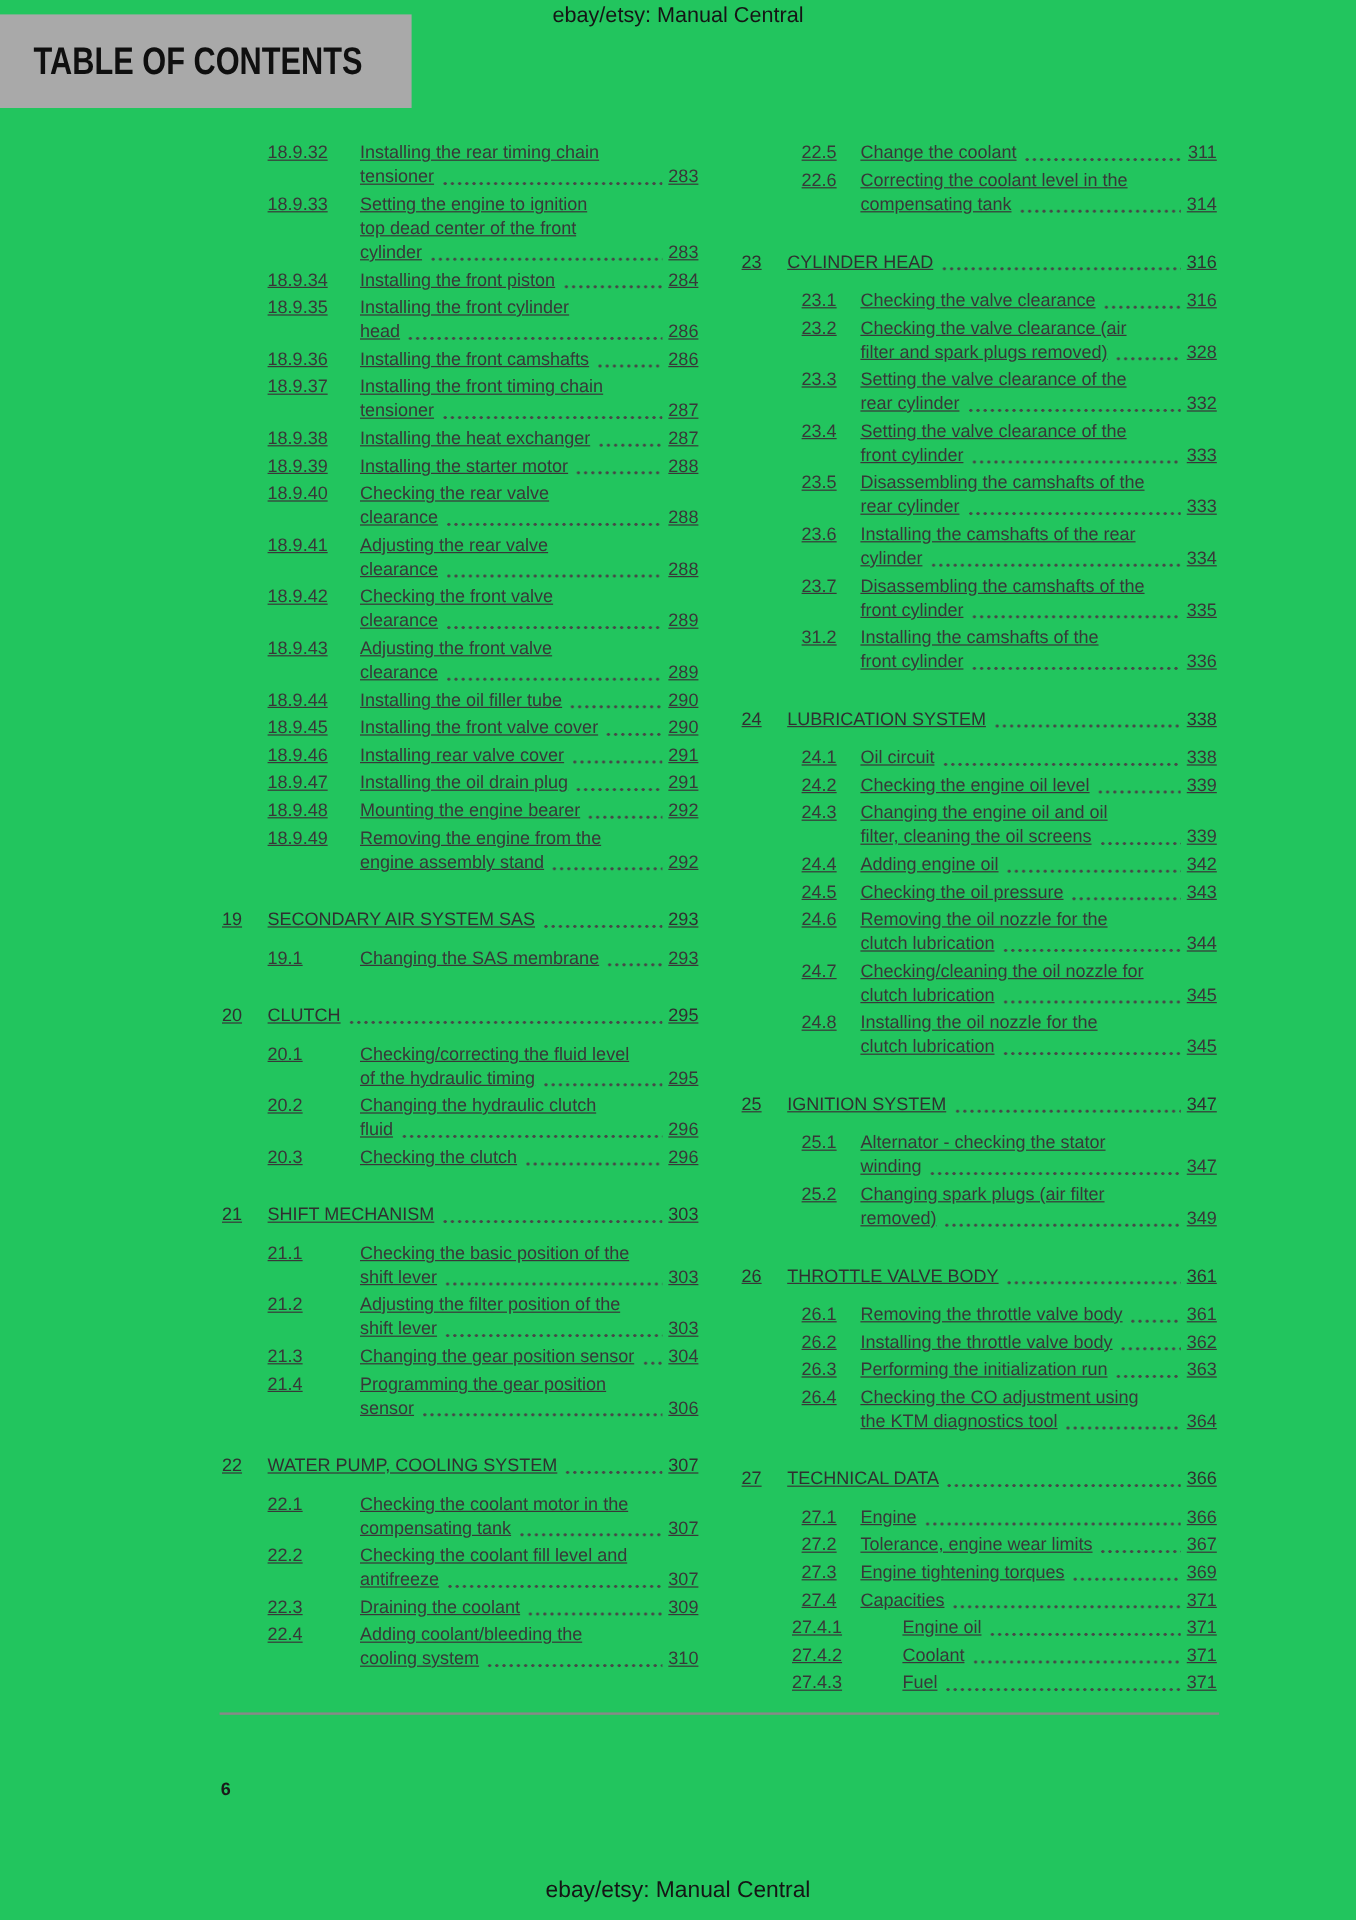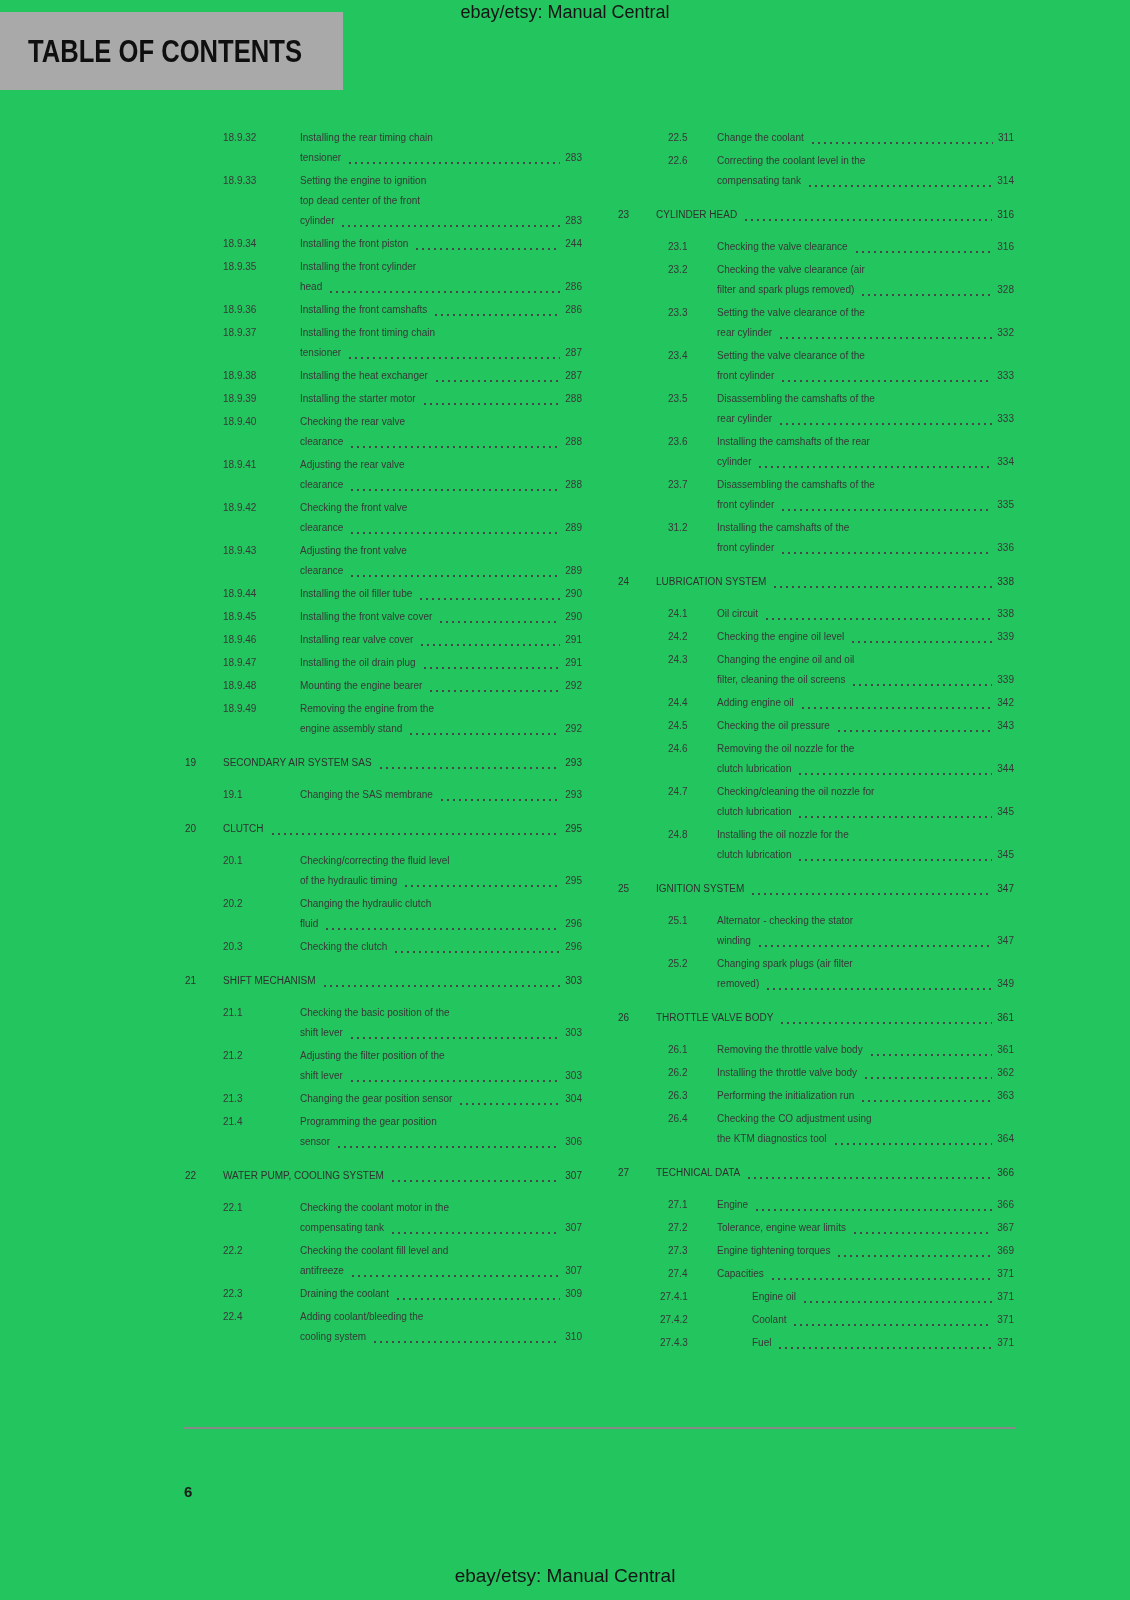--- a/index.html
+++ b/index.html
@@ -27,31 +27,32 @@
     padding-left:28px;box-sizing:border-box;
   }
   .title-box .ttl{
     font-size:32px;font-weight:bold;color:#0f0f0f;
     letter-spacing:0px;white-space:nowrap;
     transform:scaleX(0.80);transform-origin:left center;
   }
 
   
   .toc-col{
-    position:absolute;top:128px;
-    font-size:10px;line-height:20px;
+    position:absolute;top:118px;
+    font-size:15px;line-height:20px;
     color:#383838;
+    text-decoration:underline;
   }
   .col-left{left:185px;width:397px;}
   .col-right{left:618px;width:396px;}
 
   .toc-row{margin-bottom:3px;}
   .toc-row.chapter{
     display:flex;align-items:baseline;
-    margin-top:14px;margin-bottom:12px;
+    margin-top:28px;margin-bottom:12px;
     color:#303030;
   }
   .toc-col .toc-row:first-child{margin-top:0;}
   .chapter .num{flex:none;width:38px;}
   .chapter .ttl{white-space:nowrap;text-align:right;}
 
   .toc-row.entry{display:flex;}
   .entry .num{flex:none;}
   .entry .body{flex:1;min-width:0;}
 
@@ -127,21 +128,21 @@
             <span class="pg">283</span>
           </div>
         </div>
       </div>
       <div class="toc-row entry lvl3">
         <span class="num">18.9.34</span>
         <div class="body">
           <div class="line last">
             <span class="txt">Installing the front piston</span>
             <span class="leader"></span>
-            <span class="pg">244</span>
+            <span class="pg">284</span>
           </div>
         </div>
       </div>
       <div class="toc-row entry lvl3">
         <span class="num">18.9.35</span>
         <div class="body">
           <div class="line">Installing the front cylinder</div>
           <div class="line last">
             <span class="txt">head</span>
             <span class="leader"></span>

